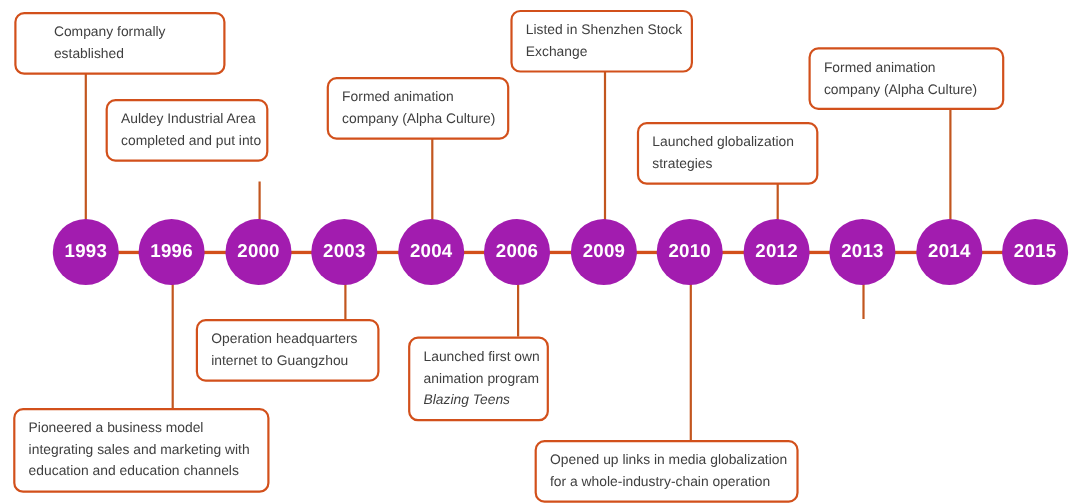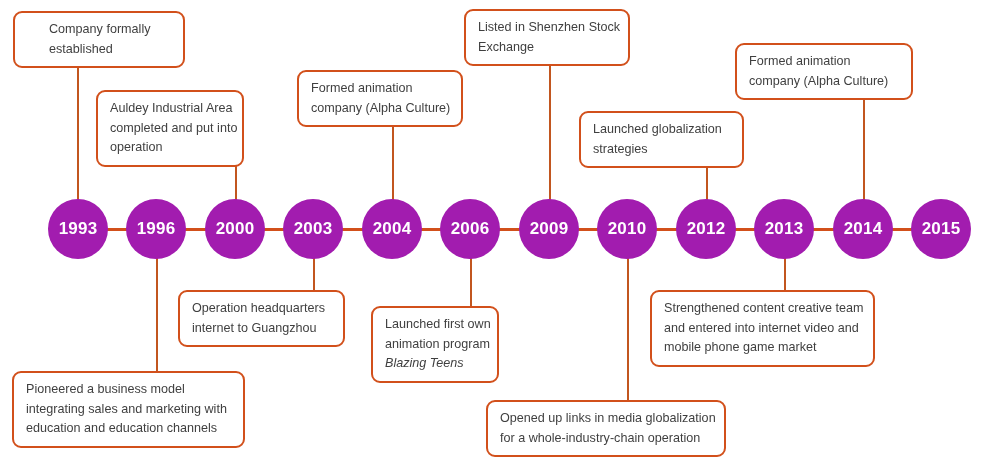--- a/index.html
+++ b/index.html
@@ -115,29 +115,28 @@
   <div class="year-node" style="left:754px; top:199px;">
     <span>2013</span>
   </div>
   <div class="year-node" style="left:833px; top:199px;">
     <span>2014</span>
   </div>
   <div class="year-node" style="left:911px; top:199px;">
     <span>2015</span>
   </div>
 
-  <div class="callout" style="left:13px; top:11px; width:172px;padding-left:34px;">
+  <div class="callout" style="left:13px; top:11px; width:192px;padding-left:34px;">
     <span class="callout-line">Company formally</span>
     <span class="callout-line">established</span>
   </div>
 
   <div class="callout" style="left:96px; top:90px; width:148px;">
     <span class="callout-line">Auldey Industrial Area</span>
     <span class="callout-line">completed and put into</span>
-    <span class="callout-line">operation</span>
   </div>
 
   <div class="callout" style="left:297px; top:70px; width:166px;">
     <span class="callout-line">Formed animation</span>
     <span class="callout-line">company (Alpha Culture)</span>
   </div>
 
   <div class="callout" style="left:464px; top:9px; width:166px;">
     <span class="callout-line">Listed in Shenzhen Stock</span>
     <span class="callout-line">Exchange</span>
@@ -168,19 +167,14 @@
     <span class="callout-line">Pioneered a business model</span>
     <span class="callout-line">integrating sales and marketing with</span>
     <span class="callout-line">education and education channels</span>
   </div>
 
   <div class="callout" style="left:486px; top:400px; width:240px;">
     <span class="callout-line">Opened up links in media globalization</span>
     <span class="callout-line">for a whole-industry-chain operation</span>
   </div>
 
-  <div class="callout" style="left:650px; top:290px; width:225px;">
-    <span class="callout-line">Strengthened content creative team</span>
-    <span class="callout-line">and entered into internet video and</span>
-    <span class="callout-line">mobile phone game market</span>
-  </div>
 
 </div>
 
 </body></html>

